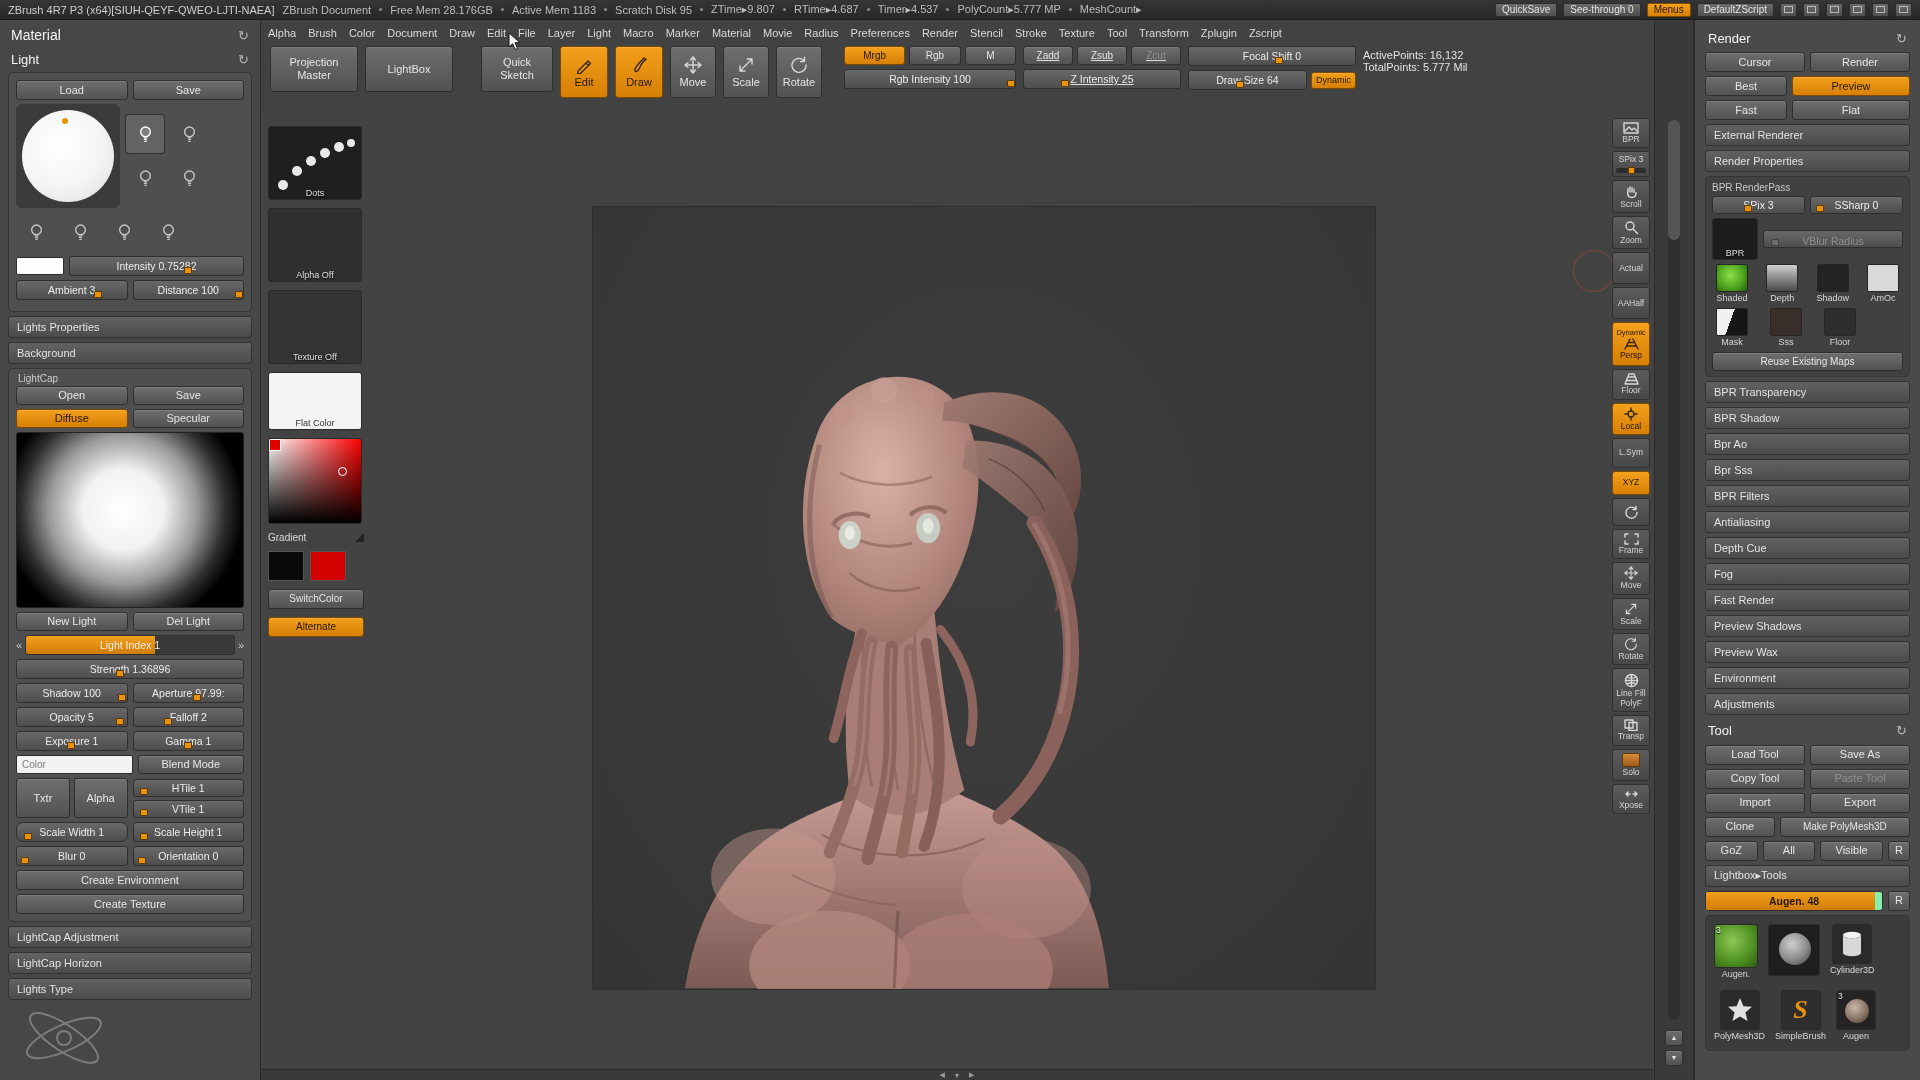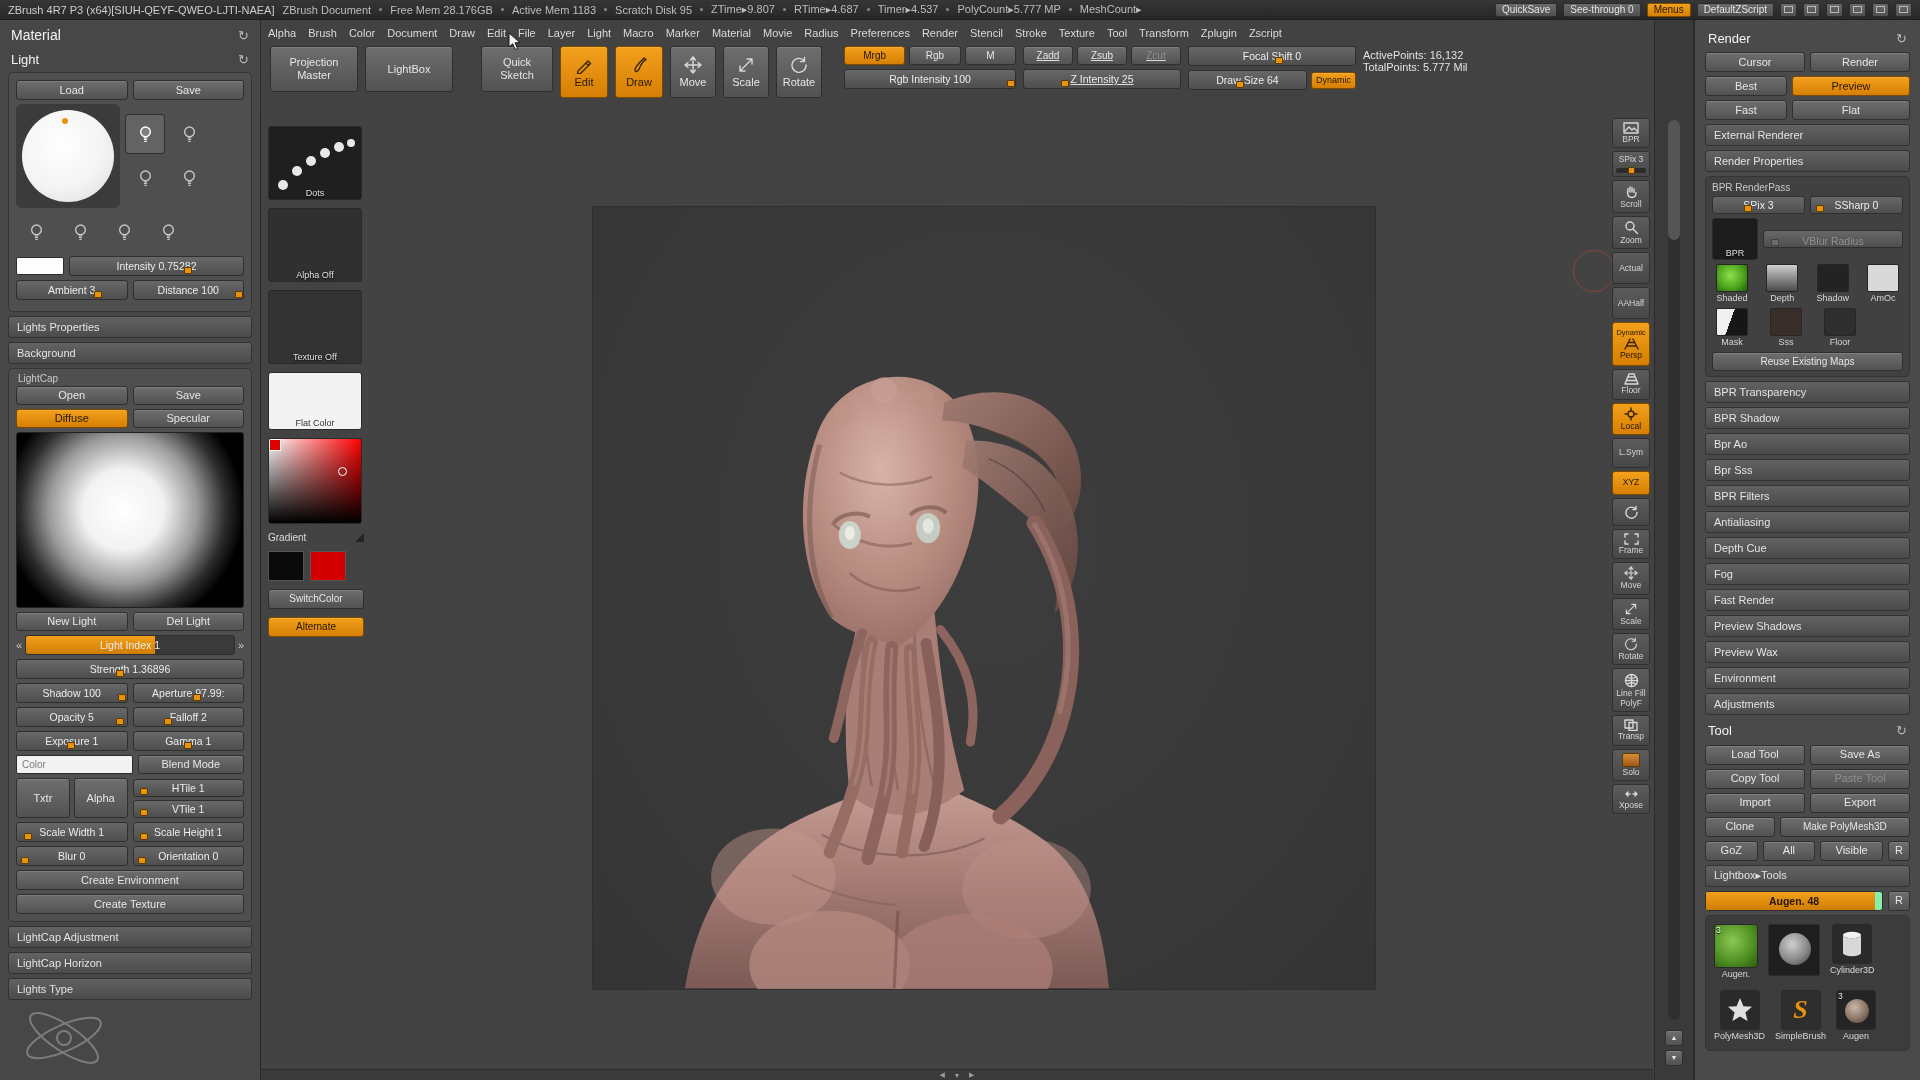--- a/index.html
+++ b/index.html
@@ -303,21 +303,21 @@
             <span class="lbl">HTile 1</span>
             <span class="handle" style="left:6%;"></span>
           </div>
           <div class="sliderbar" style="height:18px;">
             <span class="lbl">VTile 1</span>
             <span class="handle" style="left:6%;"></span>
           </div>
         </div>
       </div>
       <div class="row">
-        <div class="sliderbar" style="flex:1;">
+        <div class="sliderbar" style="flex:1;border-radius:7px;">
           <span class="lbl">Scale Width 1</span>
           <span class="handle" style="left:6%;"></span>
         </div>
         <div class="sliderbar" style="flex:1;">
           <span class="lbl">Scale Height 1</span>
           <span class="handle" style="left:6%;"></span>
         </div>
       </div>
       <div class="row">
         <div class="sliderbar" style="flex:1;">

